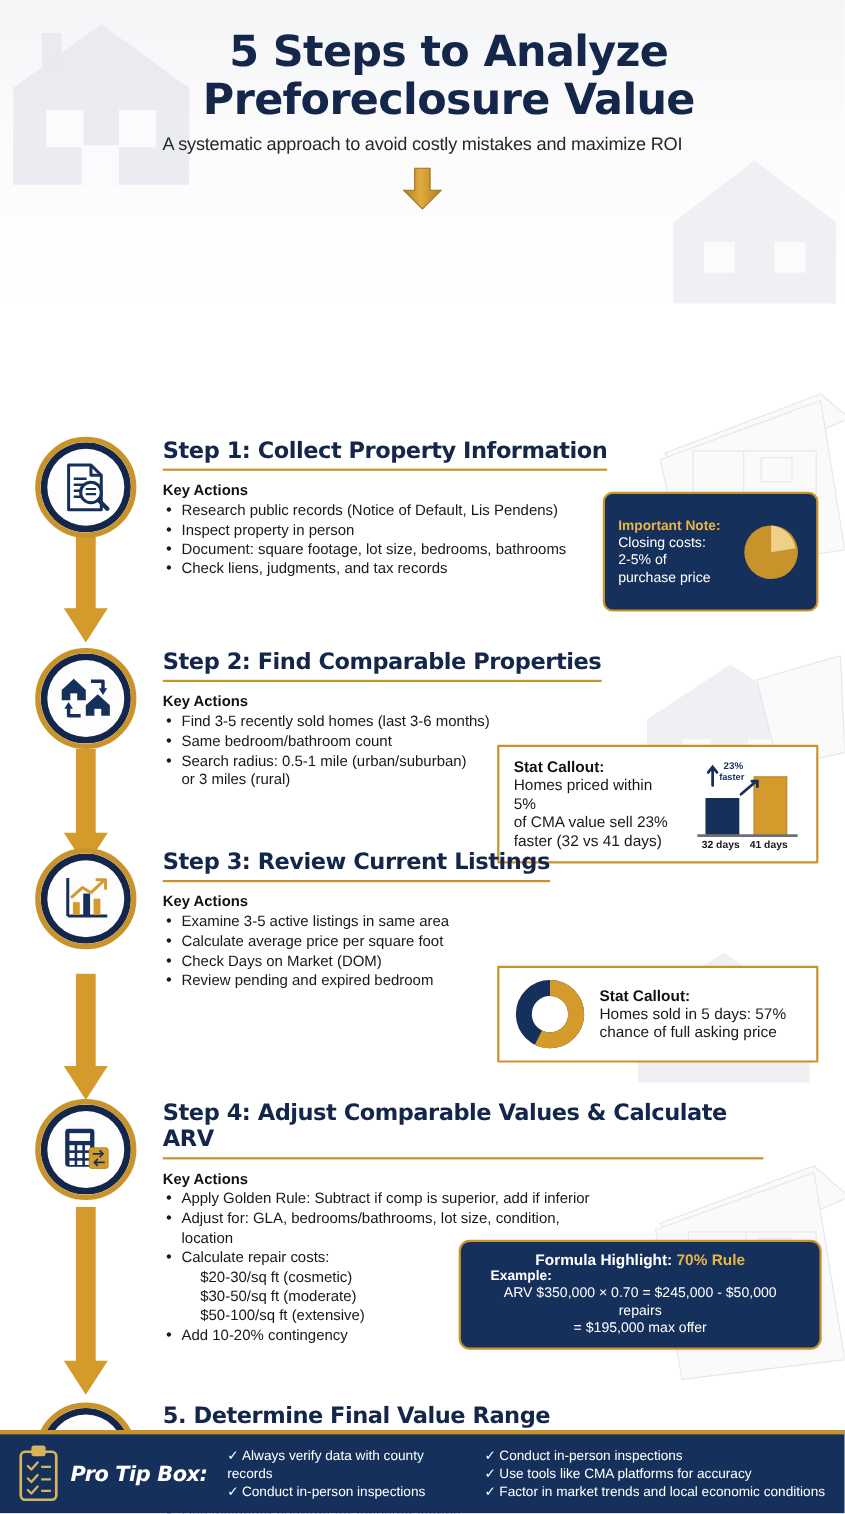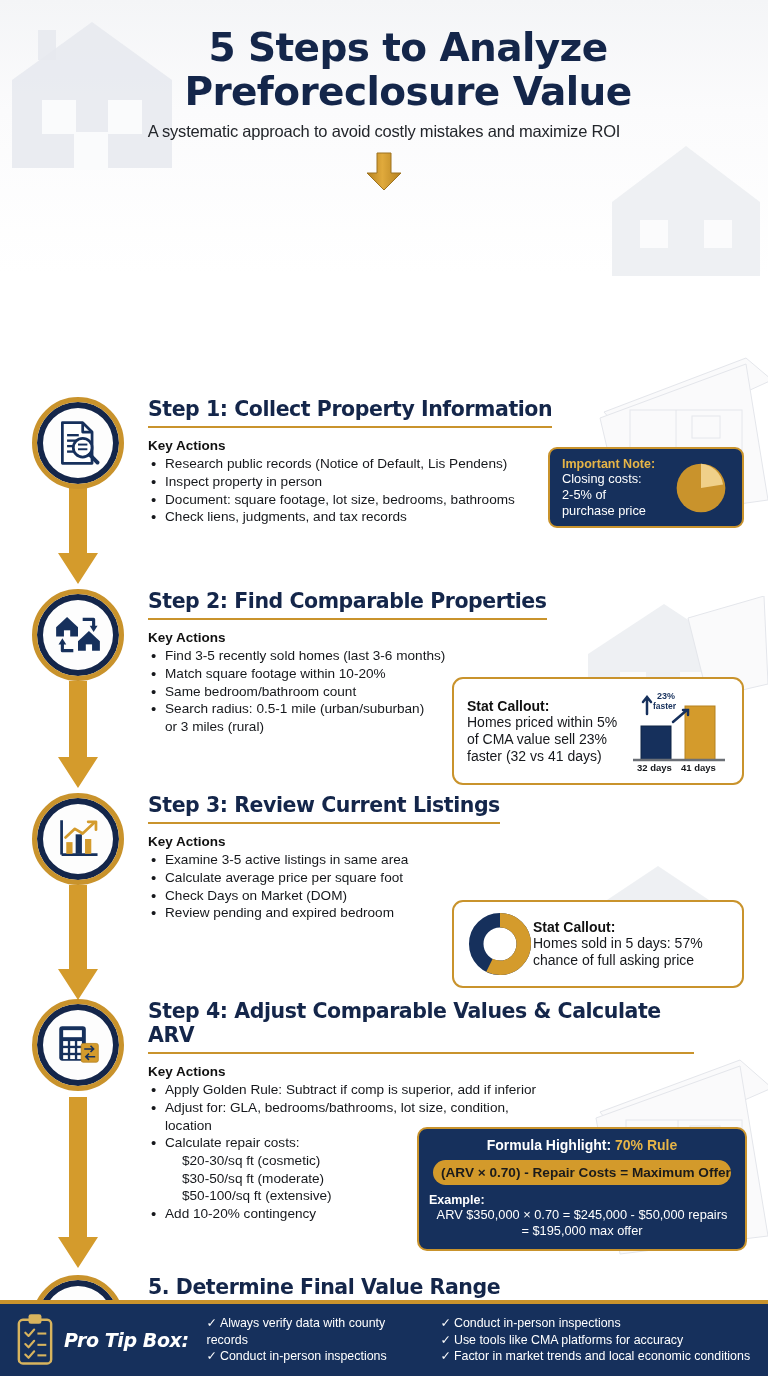--- a/index.html
+++ b/index.html
@@ -93,44 +93,44 @@
   ul.acts li.cont { padding-left: 17px; }
   ul.acts li.cont::before { content: ""; }
 
   
   .callout-note {
     position: absolute;
     background: #16305c;
     border: 2.5px solid #c9932c;
     border-radius: 9px;
     color: #fff;
-    padding: 8px 12px;
+    padding: 22px 12px;
     display: flex; align-items: center; gap: 8px;
   }
   .note-head { color: #e7b547; font-weight: 700; font-size: 12.5px; }
   .note-body { font-size: 12.8px; line-height: 1.22; }
 
   .callout-white {
     position: absolute;
     background: #fff;
     border: 2.5px solid #c9932c;
-    border-radius: 11px;
+    border-radius: 1px;
     padding: 9px 13px;
-    display: flex; align-items: center; 
+    display: flex; align-items: center; gap: 12px;
   }
   .stat-head { font-weight: 700; font-size: 14px; color: #111; }
   .stat-body { font-size: 14px; line-height: 1.22; color: #16181c; }
 
   
   .formula-box {
     position: absolute;
     background: #16305c;
     border: 2.5px solid #c9932c;
     border-radius: 10px;
-    padding: 8px 10px 10px;
+    padding: 8px 27px 10px;
     text-align: center;
     color: #fff;
   }
   .formula-head { font-weight: 700; font-size: 14px; }
   .formula-head .gold { color: #e7b547; }
   .formula-pill {
     margin: 7px 4px 8px;
     background: #d39a2b;
     border-radius: 14px;
     padding: 5px 8px;
@@ -299,21 +299,20 @@
           <path d="M57 20 l-5 8 l-5 -8 z" fill="#16305c"></path>
           <path d="M26 52 h-14 v-10" fill="none" stroke="#16305c" stroke-width="4" stroke-linejoin="round"></path>
           <path d="M7 44 l5 -8 l5 8 z" fill="#16305c"></path>
         </svg>
       </div>
       <div class="body">
         <div class="step-title">Step 2: Find Comparable Properties</div>
         <div class="key-actions">Key Actions</div>
         <ul class="acts">
           <li>Find 3-5 recently sold homes (last 3-6 months)</li>
-          <li>Match square footage within 10-20%</li>
           <li>Same bedroom/bathroom count</li>
           <li>Search radius: 0.5-1 mile (urban/suburban)</li>
           <li class="cont">or 3 miles (rural)</li>
         </ul>
       </div>
 
       <div class="callout-white" style="left:452px;top:88px;width:292px;">
         <div>
           <div class="stat-head">Stat Callout:</div>
           <div class="stat-body">Homes priced within 5%</div>
@@ -327,21 +326,21 @@
           <path d="M20 26 v-16 M16 14 l4 -5 l4 5" fill="none" stroke="#16305c" stroke-width="2.5" stroke-linecap="round"></path>
           <text x="30" y="11" font-family="Liberation Sans, sans-serif" font-size="9" font-weight="700" fill="#16305c">23%</text>
           <text x="26" y="21" font-family="Liberation Sans, sans-serif" font-size="8.5" font-weight="700" fill="#16305c">faster</text>
           <path d="M46 34 l14 -12 M56 22 l5 0 l0 5" fill="none" stroke="#16305c" stroke-width="2.5" stroke-linecap="round"></path>
           <text x="10" y="83" font-family="Liberation Sans, sans-serif" font-size="9.5" font-weight="700" fill="#16181c">32 days</text>
           <text x="54" y="83" font-family="Liberation Sans, sans-serif" font-size="9.5" font-weight="700" fill="#16181c">41 days</text>
         </svg>
       </div>
     </div>
 
-    <div class="step" style="position:absolute;top:602px;left:0;width:768px;">
+    <div class="step" style="position:absolute;top:580px;left:0;width:768px;">
       <div class="rail-icon" style="top:0;">
         <svg viewBox="0 0 64 64">
           <line x1="11" y1="8" x2="11" y2="52" stroke="#16305c" stroke-width="3.5"></line>
           <line x1="11" y1="52" x2="57" y2="52" stroke="#16305c" stroke-width="3.5"></line>
           <rect x="17" y="36" width="8" height="15" fill="#d49b2c"></rect>
           <rect x="29" y="26" width="8" height="25" fill="#16305c"></rect>
           <rect x="41" y="32" width="8" height="19" fill="#d49b2c"></rect>
           <path d="M16 30 L28 19 L38 25 L53 11" fill="none" stroke="#d49b2c" stroke-width="3.5" stroke-linecap="round" stroke-linejoin="round"></path>
           <path d="M45 10 h10 v10" fill="none" stroke="#d49b2c" stroke-width="3.5" stroke-linecap="round" stroke-linejoin="round"></path>
         </svg>
@@ -402,21 +401,20 @@
           <li class="sub">$50-100/sq ft (extensive)</li>
           <li>Add 10-20% contingency</li>
         </ul>
       </div>
 
       <div class="formula-box" style="left:417px;top:128px;width:330px;">
         <div class="formula-head">
           <span>Formula Highlight:</span>
           <span class="gold">70% Rule</span>
         </div>
-        <div class="formula-pill">(ARV × 0.70) - Repair Costs = Maximum Offer</div>
         <div class="formula-ex-label">Example:</div>
         <div class="formula-ex">ARV $350,000 × 0.70 = $245,000 - $50,000 repairs</div>
         <div class="formula-ex">= $195,000 max offer</div>
       </div>
     </div>
 
     <div class="step" style="position:absolute;top:1084px;left:0;width:768px;">
       <div class="rail-icon" style="top:0;">
         <svg viewBox="0 0 64 64">
           <circle cx="30" cy="34" r="24" fill="none" stroke="#16305c" stroke-width="3.5"></circle>

